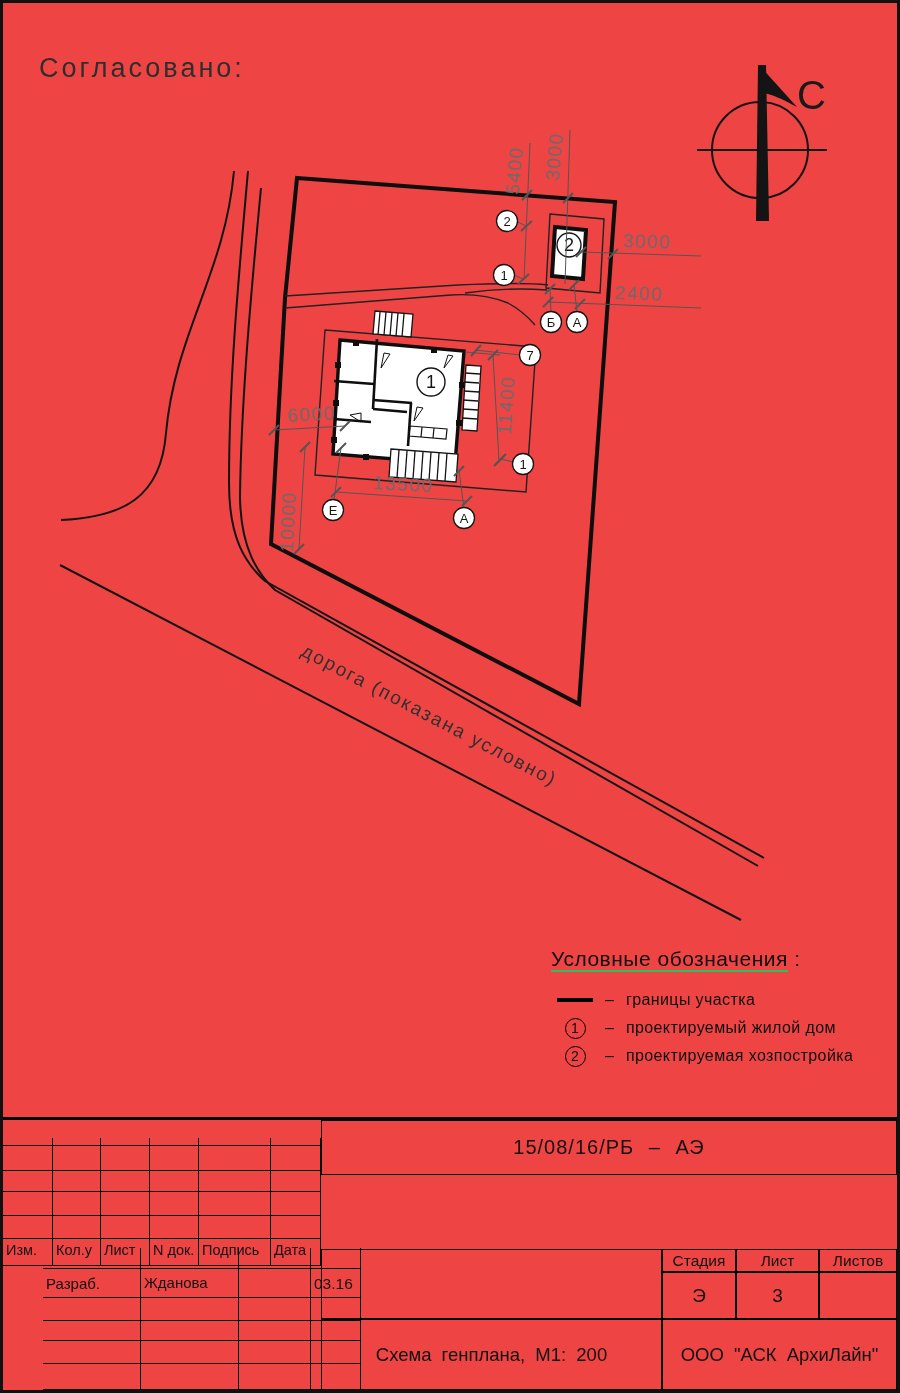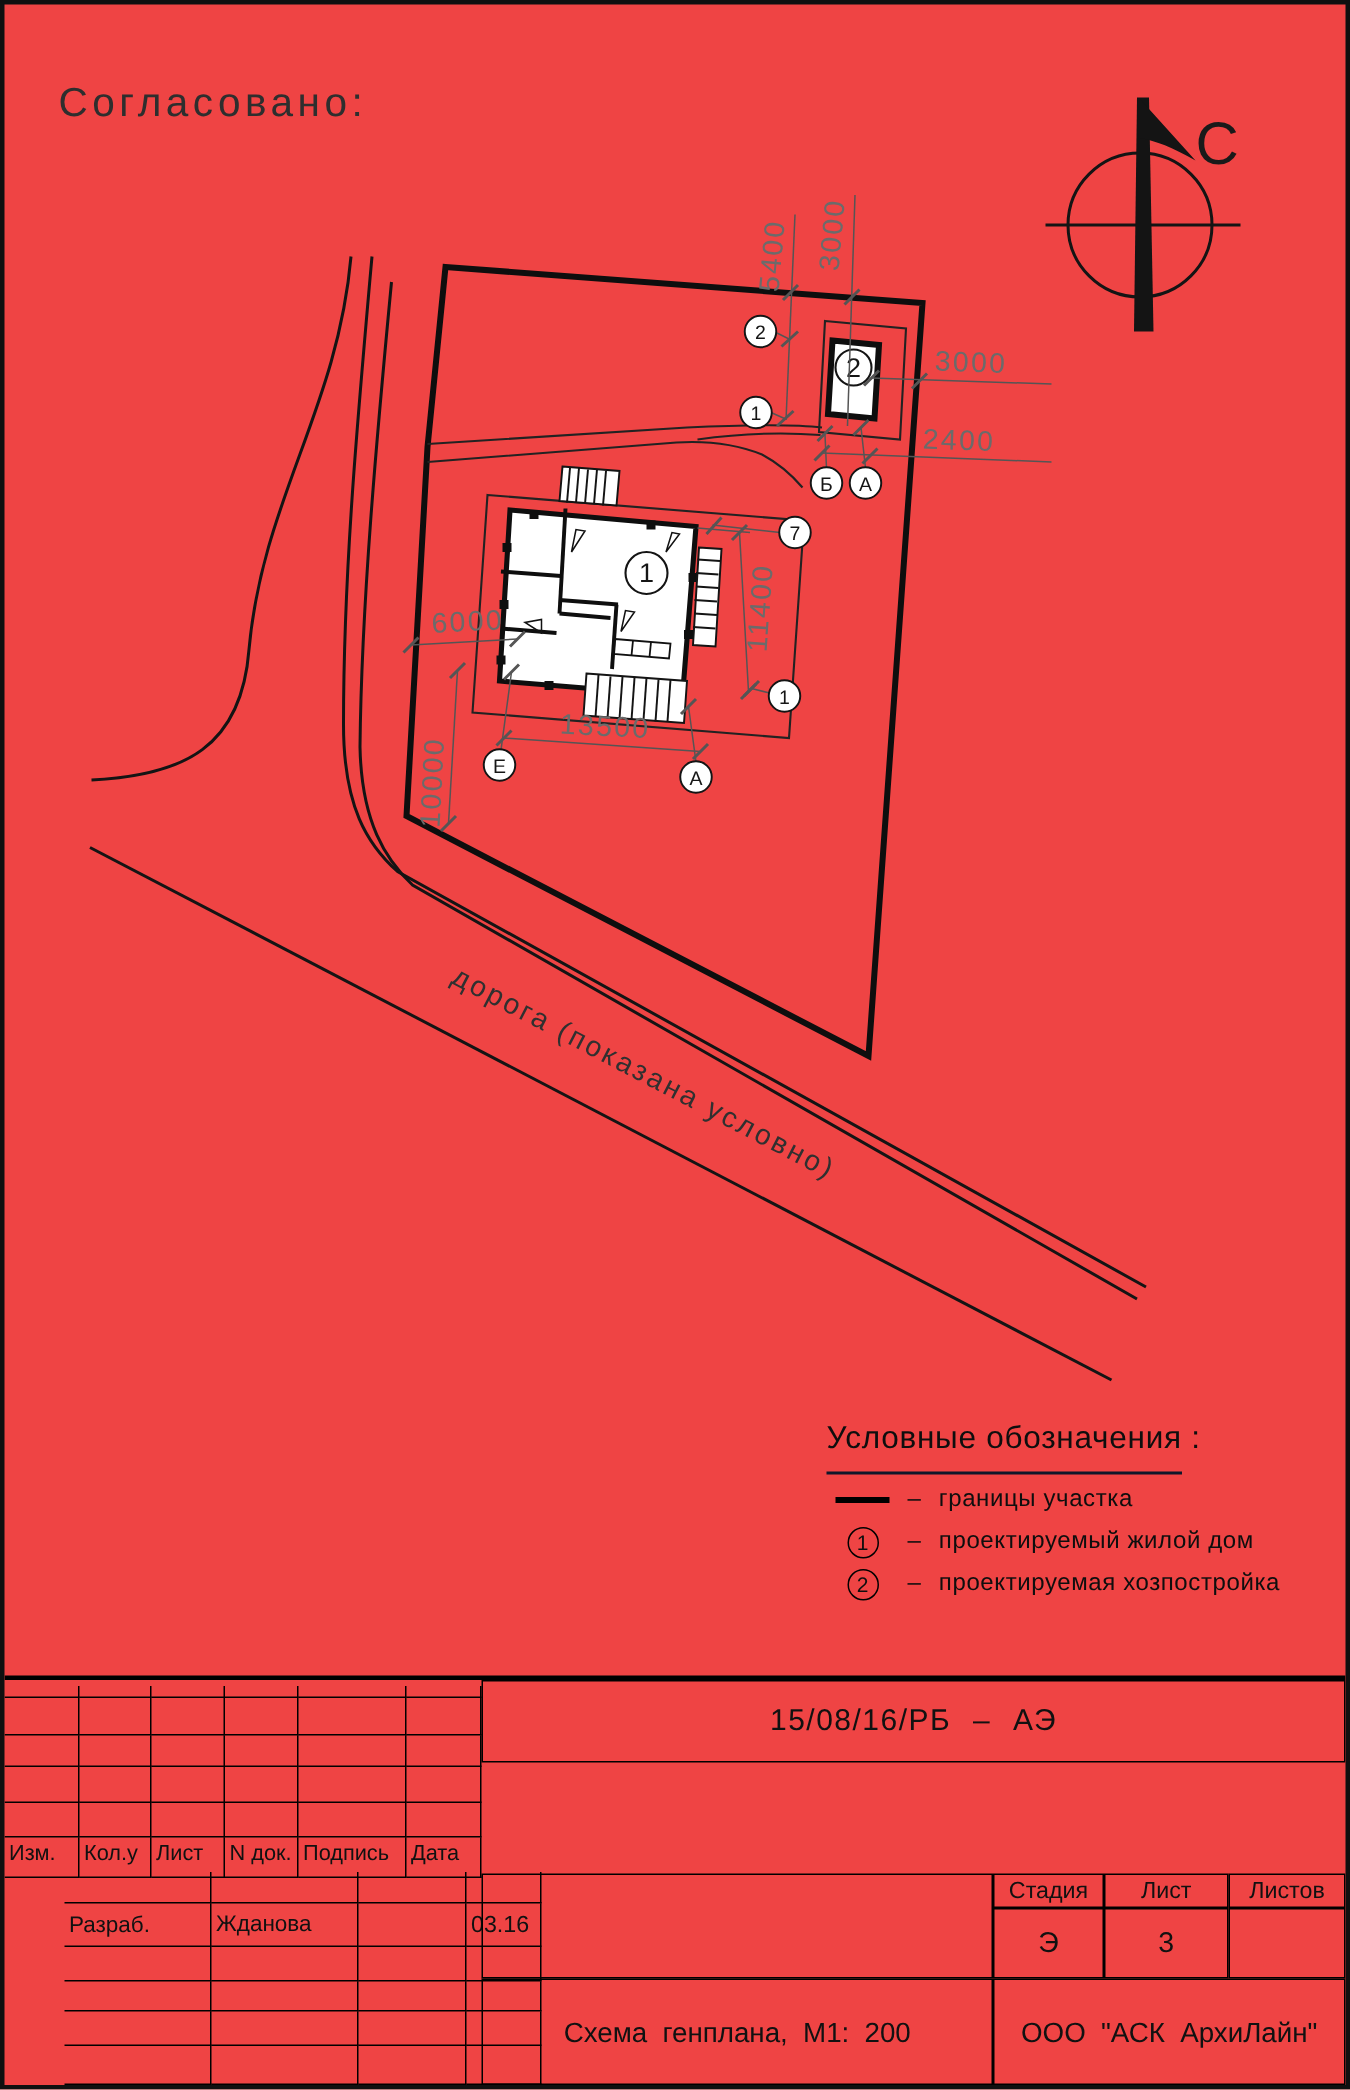--- a/index.html
+++ b/index.html
@@ -9,21 +9,21 @@
   .approved{position:absolute;left:36px;top:50px;font-size:27px;letter-spacing:3px;color:#2e2e2e;}
   svg text{font-family:"Liberation Sans", sans-serif;}
   .dimtxt{fill:#6b6b6b;font-size:19px;letter-spacing:1.5px;}
   .axetxt{fill:#161616;font-size:13px;}
   .lbltxt{fill:#161616;font-size:18px;}
   .roadtxt{fill:#303030;font-size:19px;letter-spacing:2px;}
   .northtxt{fill:#1a1a1a;font-size:40px;font-weight:400;}
   
   .legend{position:absolute;left:548px;top:944px;width:350px;color:#0e0e0e;}
   .legend-title{font-size:21px;letter-spacing:0.5px;}
-  .legend-title .u{border-bottom:2px solid #0f172a;padding-bottom:11px;text-align:right;}
+  .legend-title .u{border-bottom:2px solid #22c55e;padding-bottom:0;text-align:right;}
   .legend-items{margin-top:15px;}
   .legend-row{display:flex;align-items:center;height:28px;}
   .sym-col{width:48px;display:flex;justify-content:center;align-items:center;flex:0 0 48px;}
   .swatch{width:36px;height:4px;background:#000;}
   .symcircle{width:21px;height:21px;border:1.6px solid #000;border-radius:50%;
              display:flex;align-items:center;justify-content:center;font-size:14px;box-sizing:border-box;}
   .dash{margin:0 12px 0 6px;}
   .legend-text{font-size:16px;letter-spacing:0.4px;}
   
   .note{position:absolute;left:0;right:0;top:1062px;height:52px;border-top:3px solid #000;
@@ -246,21 +246,21 @@
         <span class="legend-text">проектируемая хозпостройка</span>
       </div>
     </div>
   </div>
 
   
 
   
   <div class="titleblock">
 
-    <div class="tb-grid" style="top:4px;grid-template-columns:50px 48px 49px 49px 72px 50px;grid-template-rows:8px 25px 21px 24px 23px 27px;border-radius:22px;">
+    <div class="tb-grid" style="top:18px;grid-template-columns:50px 48px 49px 49px 72px 50px;grid-template-rows:8px 25px 21px 24px 23px 27px;border-radius:22px;">
       <div class="c"></div>
         <div class="c"></div>
         <div class="c"></div>
         <div class="c"></div>
         <div class="c"></div>
         <div class="c"></div>
       <div class="c"></div>
         <div class="c"></div>
         <div class="c"></div>
         <div class="c"></div>

